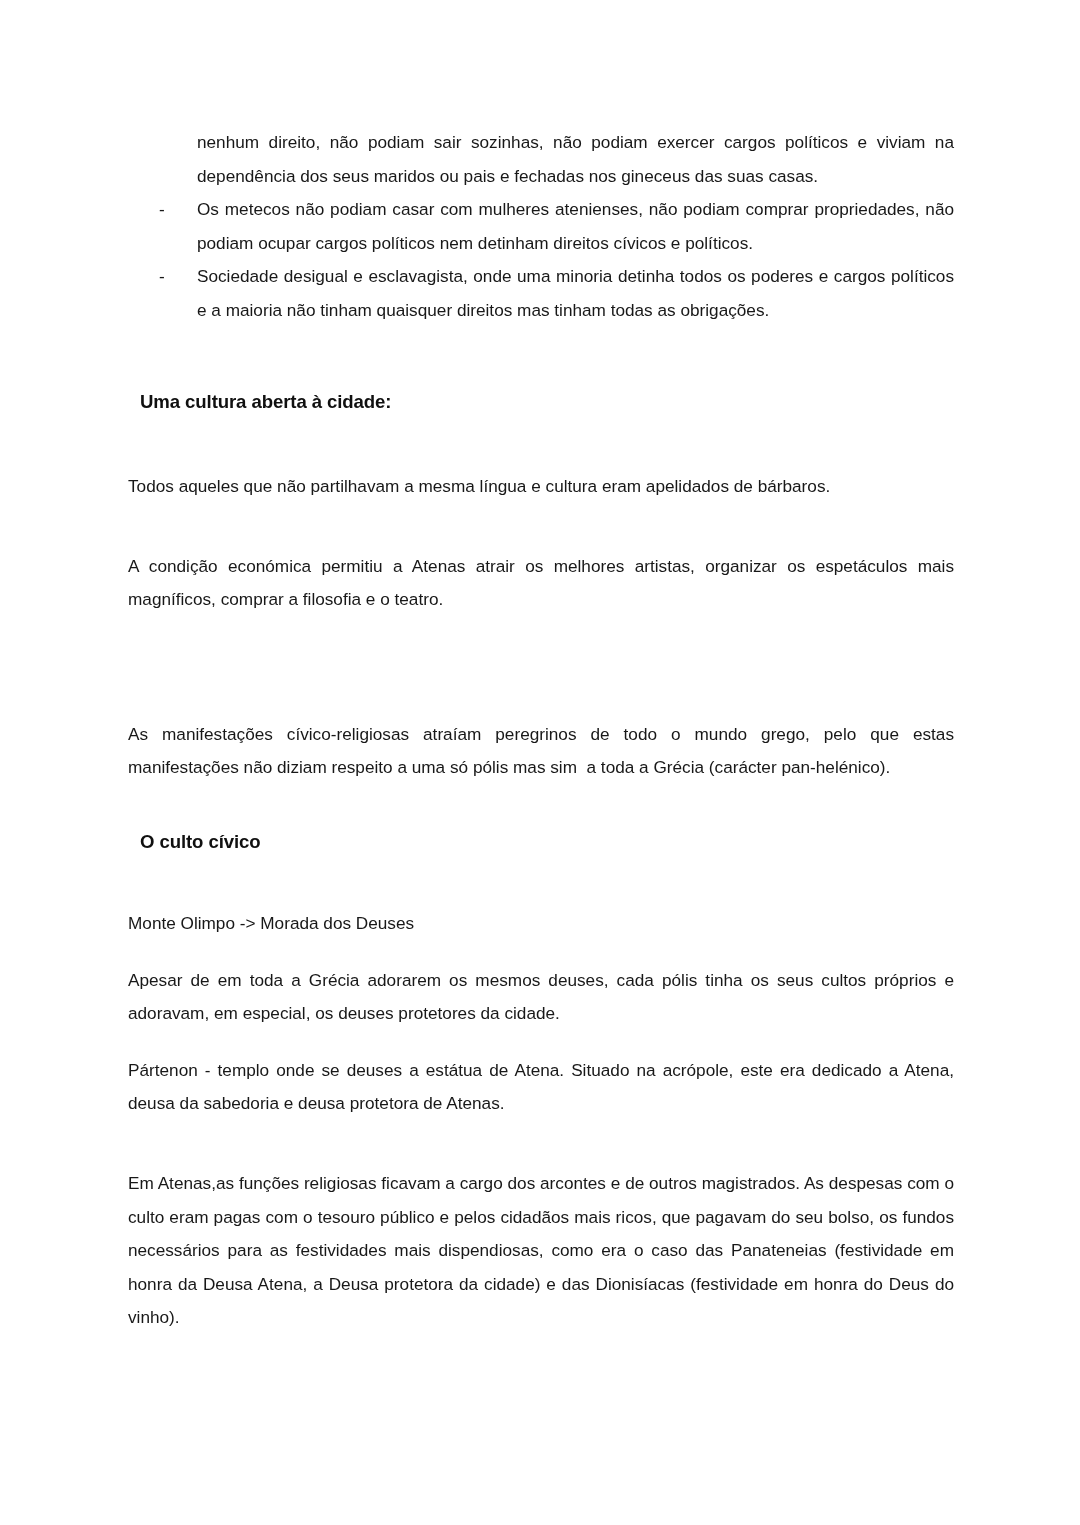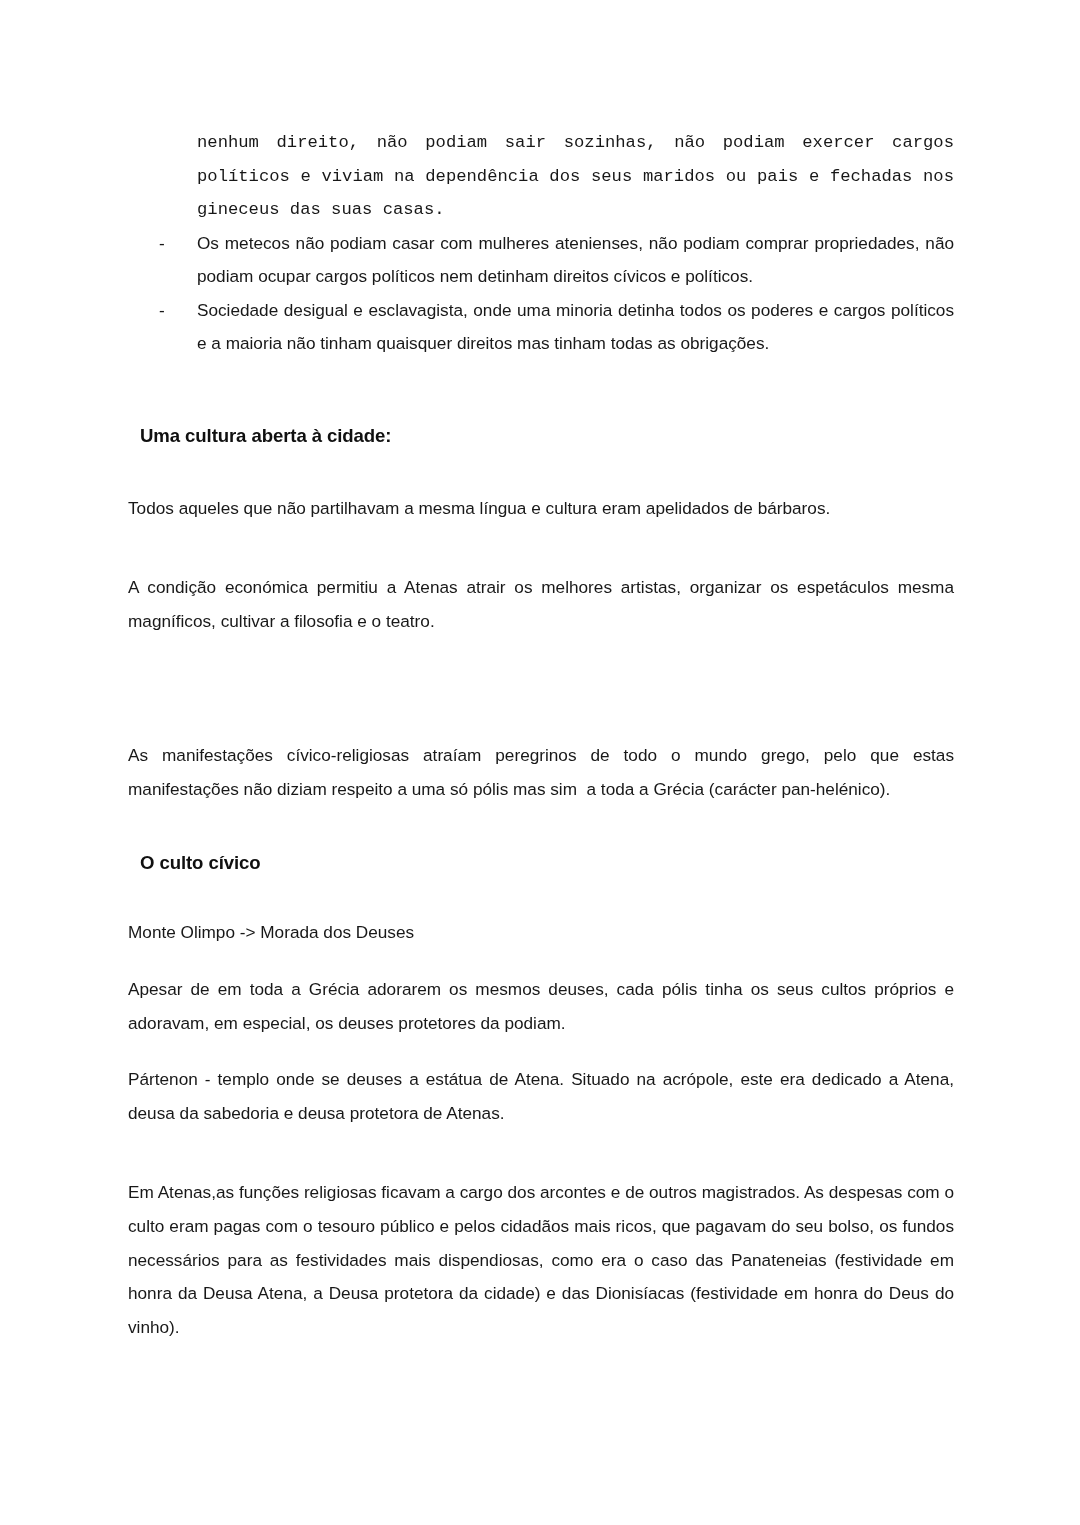--- a/index.html
+++ b/index.html
@@ -36,21 +36,20 @@
   }
 
   .bullet-continuation {
     margin: 0 0 0 69px;
     padding: 0;
     font-size: 17.2px;
     line-height: 33.5px;
     text-align: justify;
     text-justify: inter-word;
     color: #181818;
-    font-family: Liberation Mono, monospace;
   }
 
   .bullet-item {
     position: relative;
     margin: 0 0 0 69px;
     padding: 0;
     font-size: 17.2px;
     line-height: 33.5px;
     text-align: justify;
     text-justify: inter-word;
@@ -88,20 +87,21 @@
     font-size: 17.2px;
     line-height: 33.6px;
     color: #181818;
     margin: 0;
     text-align: justify;
     text-justify: inter-word;
   }
 
   .para.left {
     text-align: left;
+    margin-top: 12px;
   }
   .gap-md  { height: 23px; }
 
   
   .keepspace { white-space: pre-wrap; }
 </style>
 </head>
 <body>
 
 <div class="page">
@@ -127,40 +127,40 @@
 
     <div class="h-spacer-after-culture"></div>
 
     <p class="para left">Todos aqueles que não partilhavam a mesma língua e cultura eram apelidados de bárbaros.</p>
 
     <div class="gap-md"></div>
 
 
     <div class="gap-md"></div>
 
-    <p class="para">A condição económica permitiu a Atenas atrair os melhores artistas, organizar os espetáculos mesma magníficos, cultivar a filosofia e o teatro.</p>
+    <p class="para">A condição económica permitiu a Atenas atrair os melhores artistas, organizar os espetáculos mais magníficos, comprar a filosofia e o teatro.</p>
 
     <div class="h-spacer-before-manif"></div>
 
 
     <div class="h-spacer-after-manif"></div>
 
     <p class="para keepspace">As manifestações cívico-religiosas atraíam peregrinos de todo o mundo grego, pelo que estas manifestações não diziam respeito a uma só pólis mas sim  a toda a Grécia (carácter pan-helénico).</p>
 
     <div class="h-spacer-before-culto"></div>
 
     <h2 class="heading">O culto cívico</h2>
 
     <div class="h-spacer-after-culto"></div>
 
     <p class="para left">Monte Olimpo -&gt; Morada dos Deuses</p>
 
     <div class="gap-md"></div>
 
-    <p class="para">Apesar de em toda a Grécia adorarem os mesmos deuses, cada pólis tinha os seus cultos próprios e adoravam, em especial, os deuses protetores da podiam.</p>
+    <p class="para">Apesar de em toda a Grécia adorarem os mesmos deuses, cada pólis tinha os seus cultos próprios e adoravam, em especial, os deuses protetores da cidade.</p>
 
     <div class="gap-md"></div>
 
     <p class="para">Pártenon - templo onde se deuses a estátua de Atena. Situado na acrópole, este era dedicado a Atena, deusa da sabedoria e deusa protetora de Atenas.</p>
 
     <div class="gap-md"></div>
 
 
     <div class="gap-md"></div>
 

